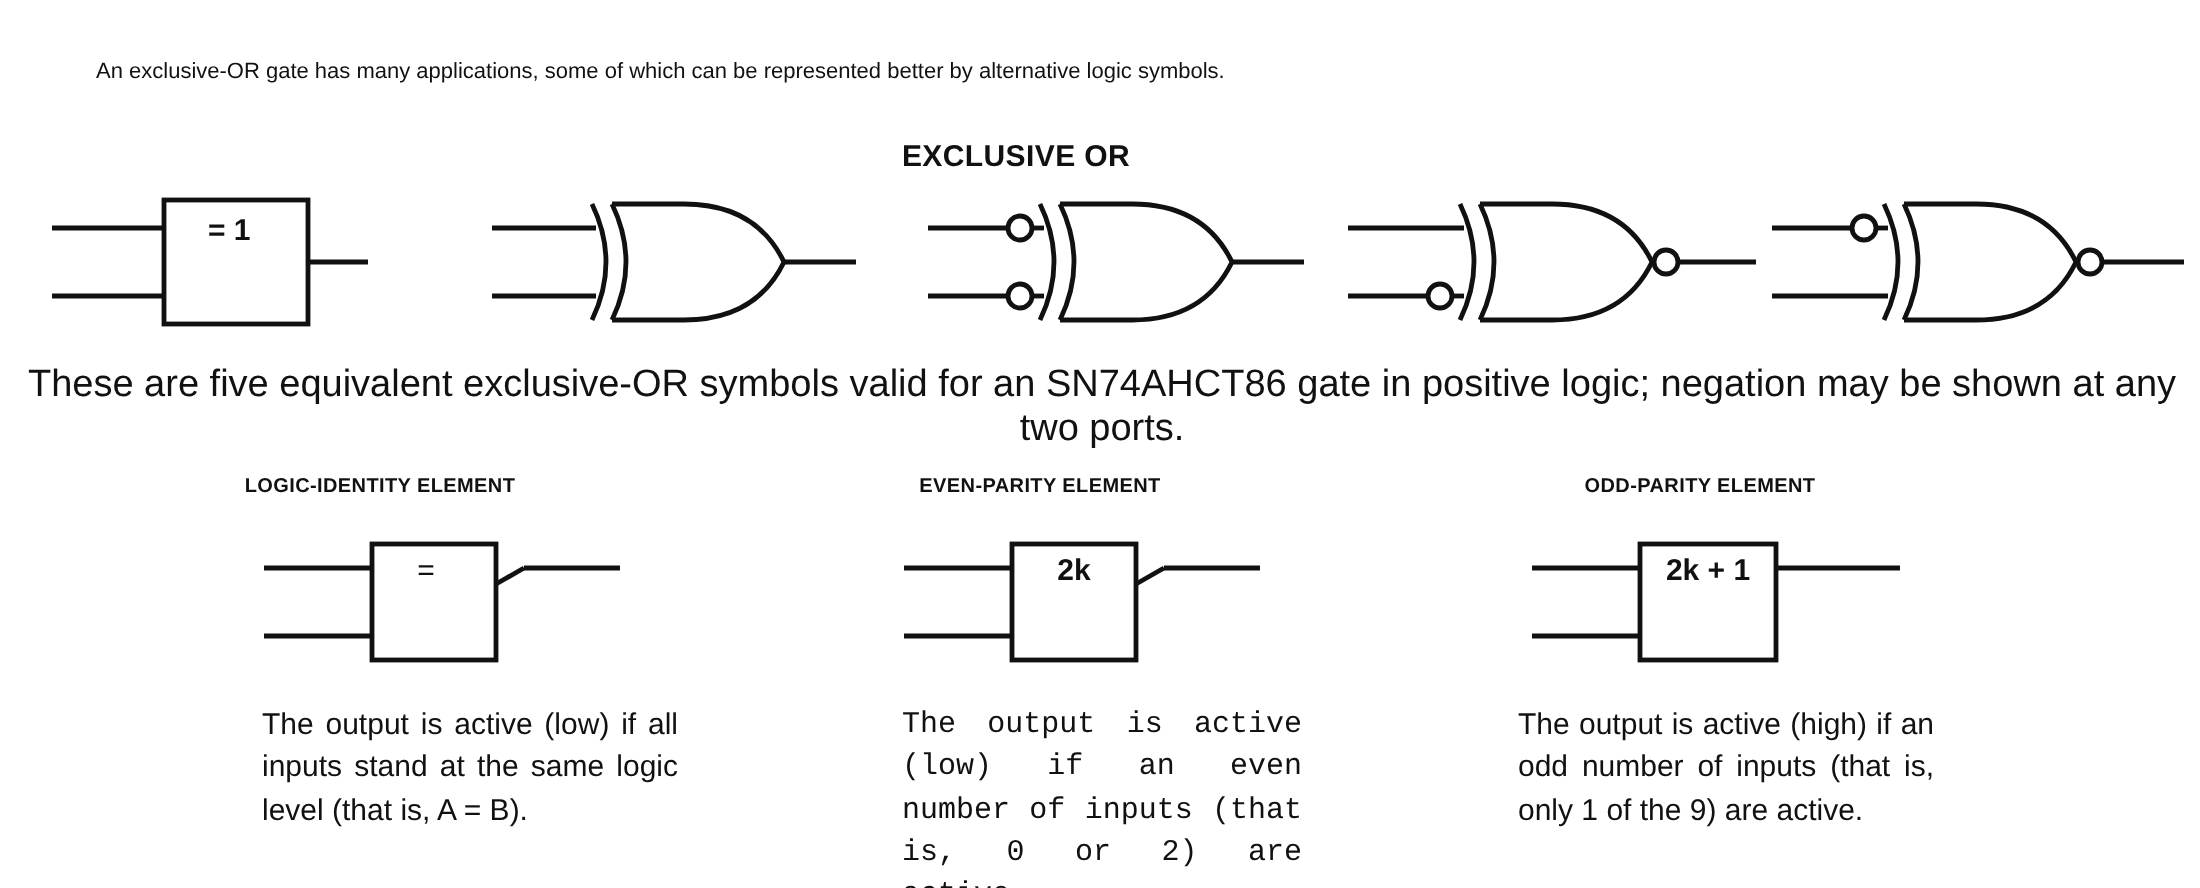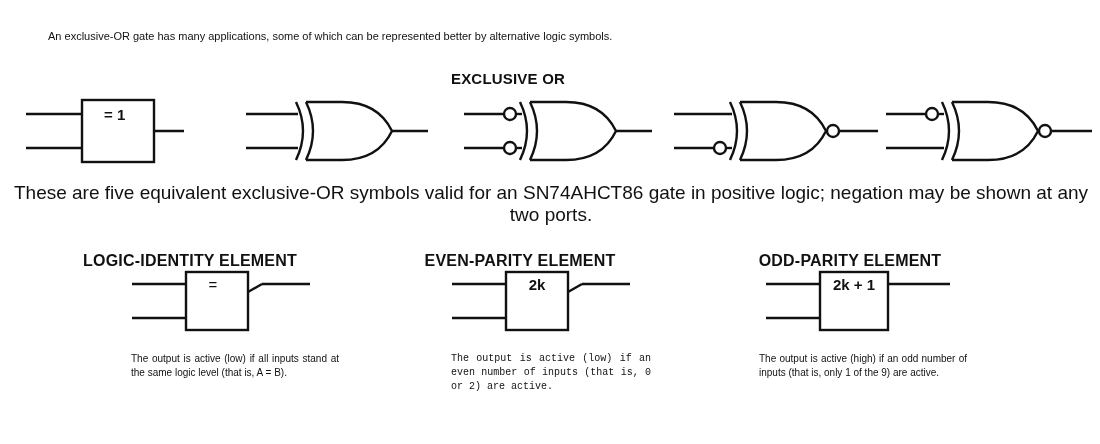--- a/index.html
+++ b/index.html
@@ -51,39 +51,39 @@
   }
   .caption {
     position: absolute;
     left: 12px;
     top: 182px;
     width: 1078px;
     font-size: 19px;
     text-align: center;
   }
   .col-title {
-    top: 252px;
-    font-size: 16px;
+    top: 238px;
+    font-size: 10px;
   }
   #col-title-0 { left: 30px; width: 320px; }
   #col-title-1 { left: 370px; width: 300px; }
   #col-title-2 { left: 690px; width: 320px; }
 
   .col-svg {
     position: absolute;
     top: 262px;
   }
   #col-svg-0 { left: 110px; }
   #col-svg-1 { left: 430px; }
   #col-svg-2 { left: 750px; }
 
   .col-text {
     position: absolute;
     top: 352px;
-    font-size: 10px;
+    font-size: 15px;
     line-height: 1.42;
     text-align: justify;
     text-justify: inter-word;
   }
   #col-text-0 { left: 131px; width: 208px; }
   #col-text-1 { left: 451px; width: 200px; font-family: Liberation Mono, monospace; }
   #col-text-2 { left: 759px; width: 208px; }
 
   text.gate-label {
     font-family: "Liberation Sans", sans-serif;

